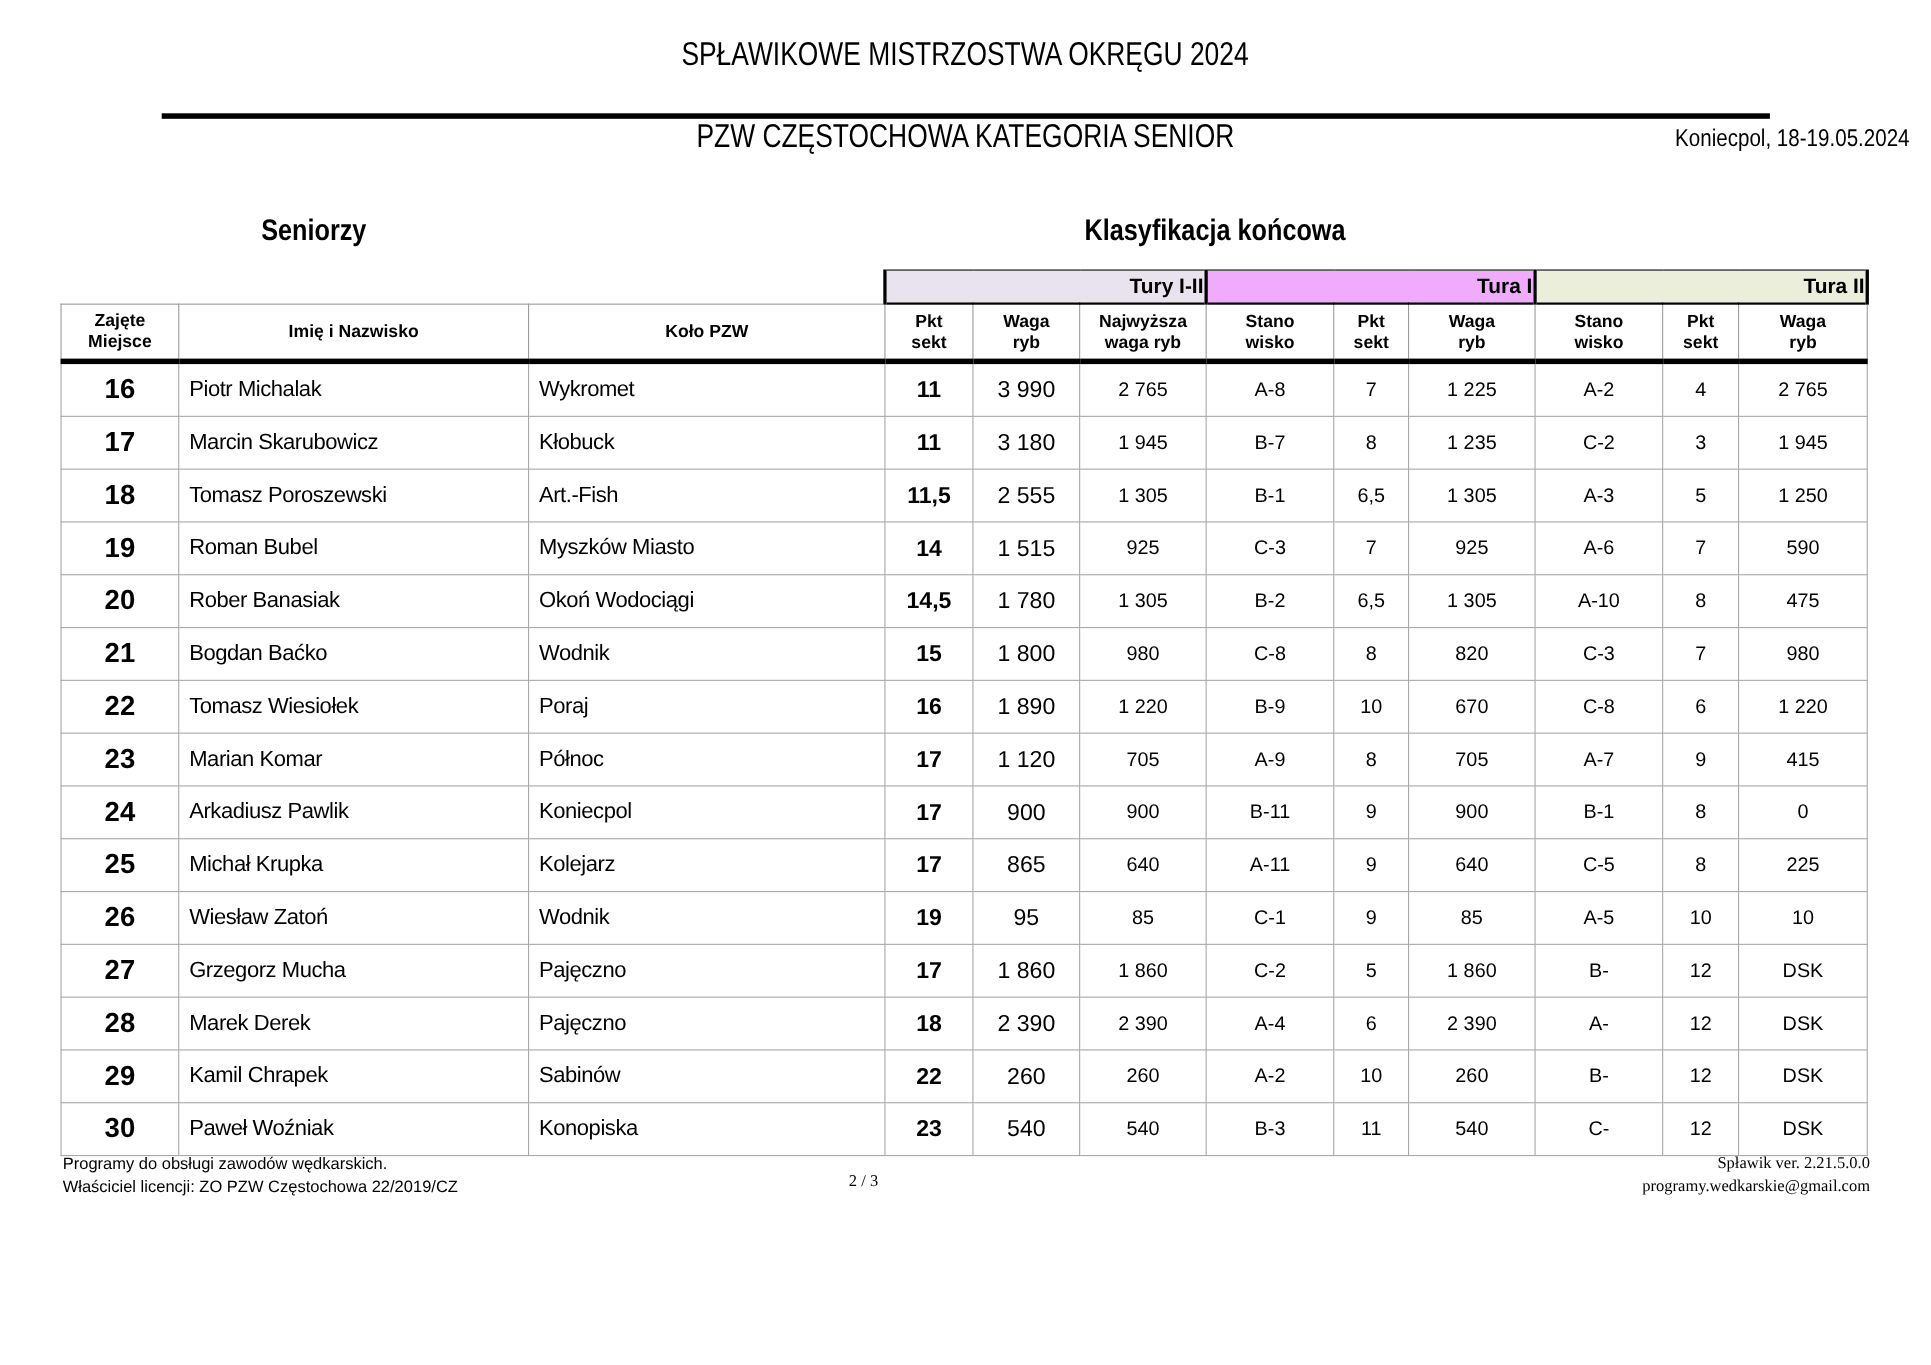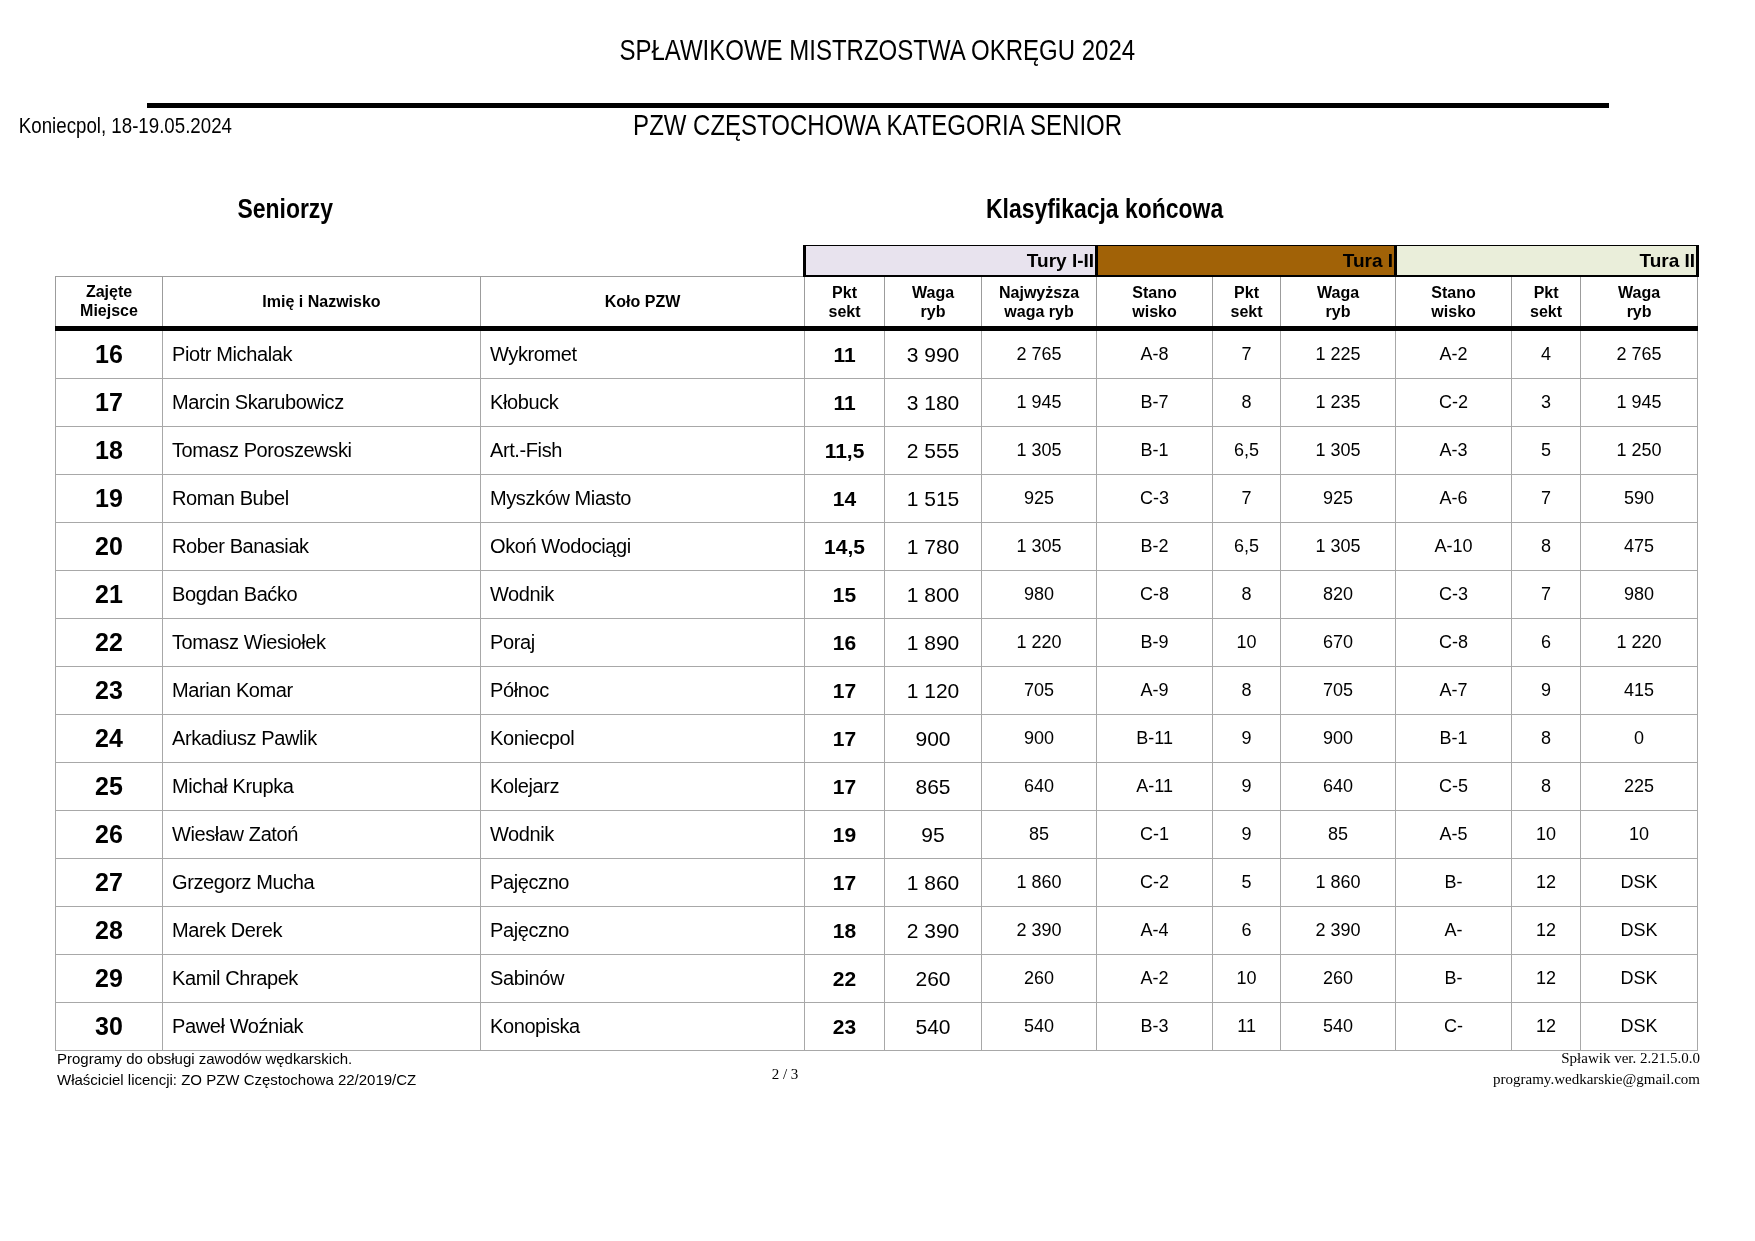--- a/index.html
+++ b/index.html
@@ -5,38 +5,38 @@
   html,body{margin:0;padding:0;background:#ffffff;}
   .page{
     position:relative;width:1755px;height:1241px;background:#fff;overflow:hidden;
     font-family:"Liberation Sans",sans-serif;color:#000;
   }
   
   .title-line{position:absolute;left:0;width:1755px;text-align:center;font-weight:normal;font-size:30px;line-height:32px;}
   .title-line .sq{display:inline-block;transform:scaleX(0.80);transform-origin:center;white-space:nowrap;}
   .t1{top:34px;} .t2{top:69px;margin-top:40px;}
   .divider{position:absolute;top:103px;left:147px;width:1462px;height:5px;background:#000;}
-  .subtitle{position:absolute;top:113px;left:0;width:1755px;text-align:left;font-size:22px;}
+  .subtitle{position:absolute;top:113px;left:0;width:1755px;text-align:right;font-size:22px;}
   .subtitle .sq{display:inline-block;transform:scaleX(0.85);transform-origin:center;white-space:nowrap;}
   .section-heading{position:absolute;top:194px;font-weight:bold;font-size:27px;text-align:center;}
   .section-heading .sq{display:inline-block;transform:scaleX(0.85);transform-origin:center;white-space:nowrap;}
   .sec-left{left:150px;width:270px;}
   .sec-right{left:850px;width:510px;}
   
   table.results{
     position:absolute;left:55px;top:245px;width:1642px;
     border-collapse:collapse;table-layout:fixed;
   }
   table.results td,table.results th{overflow:hidden;}
   
   tr.band td{height:27px;font-weight:bold;font-size:19px;text-align:right;vertical-align:middle;}
   td.nob{border:none;background:#fff;}
   td.g{border-top:1px solid #000;border-bottom:2px solid #000;border-left:3px solid #000;}
   td.g1{background:#e8e3ee;}
-  td.g2{background:#a16207;}
+  td.g2{background:#f0abfc;}
   td.g3{background:#eaeeda;border-right:3px solid #000;}
   
   tr.head th{
     height:49px;border:1px solid #9c9c9c;border-bottom:5px solid #000;
     font-size:16px;font-weight:bold;line-height:19px;
     text-align:center;vertical-align:middle;white-space:pre-line;
     background:#fff;padding:0;
   }
   
   tr.r td{

